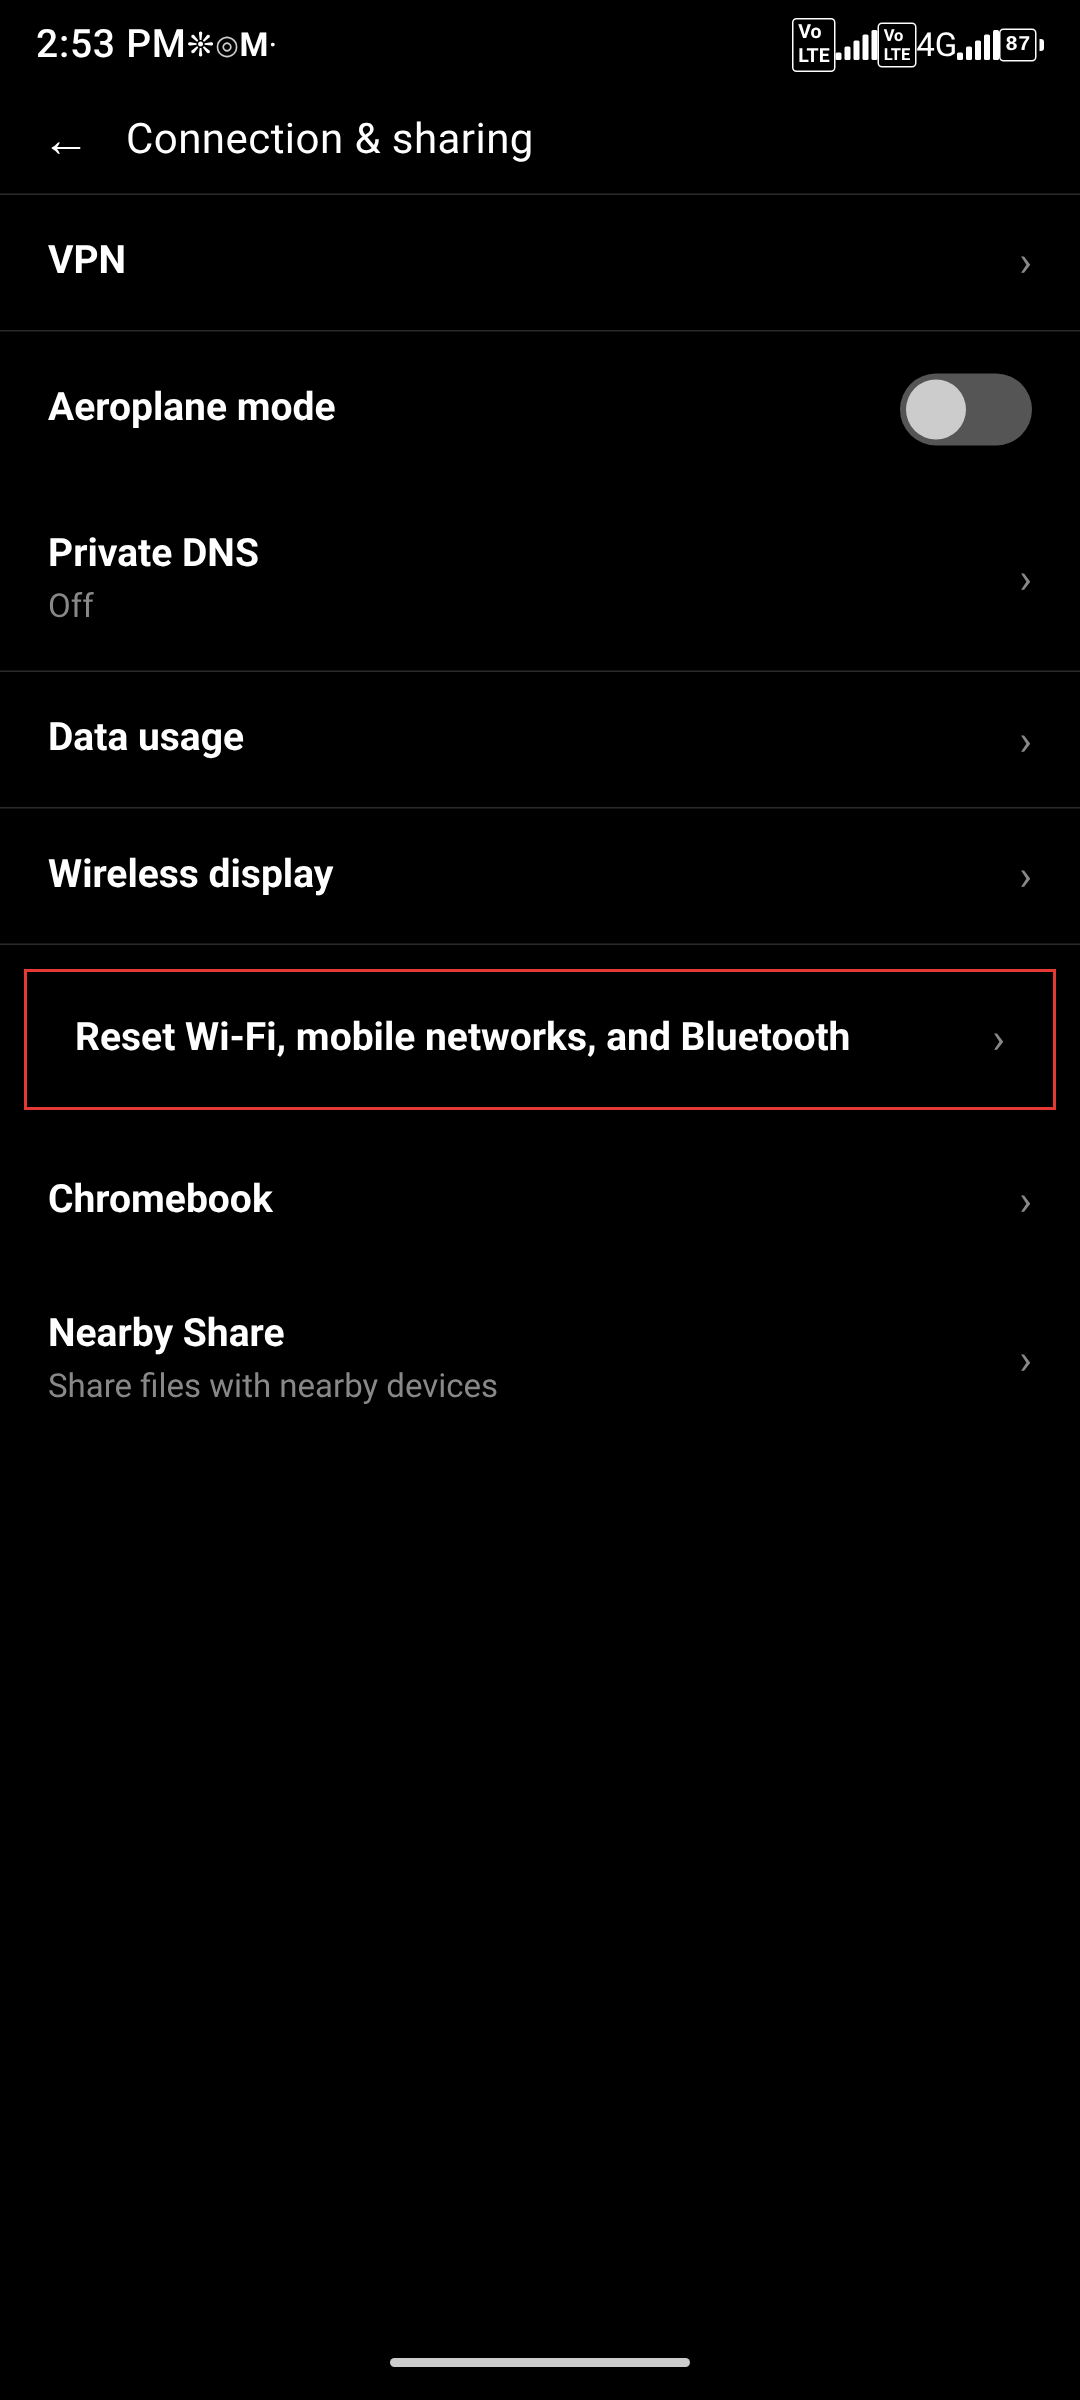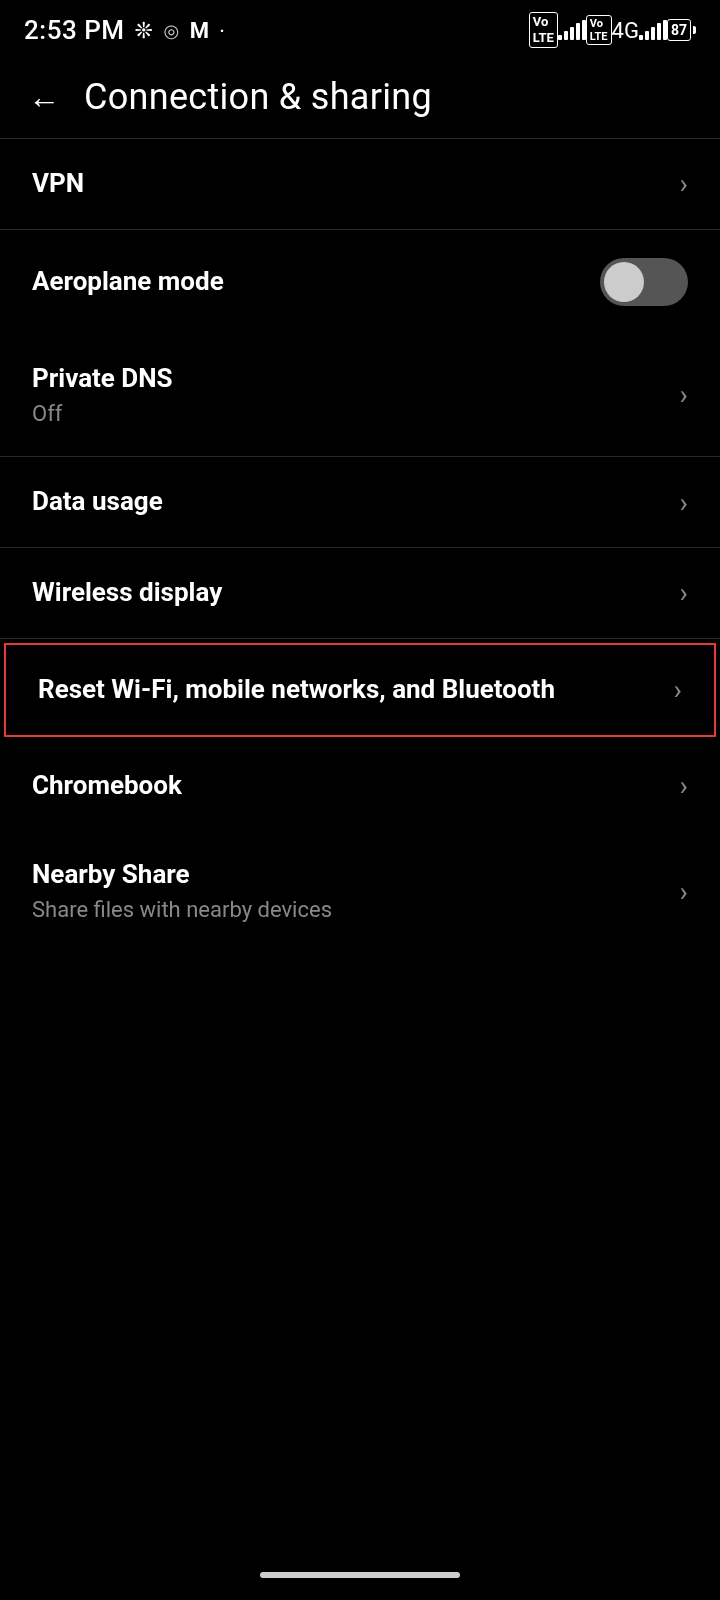--- a/index.html
+++ b/index.html
@@ -20,21 +20,20 @@
       display: flex;
       align-items: center;
       justify-content: space-between;
       padding: 12px 24px 8px 24px;
       height: 56px;
     }
 
     .status-left {
       display: flex;
       align-items: center;
-      gap: 10px;
       font-size: 26px;
       font-weight: 500;
       letter-spacing: 0.5px;
     }
 
     .status-right {
       display: flex;
       align-items: center;
       gap: 0;
     }
@@ -69,20 +68,21 @@
       gap: 2px;
     }
 
     .battery-box {
       border: 1.5px solid #fff;
       border-radius: 3px;
       padding: 2px 3px;
       font-size: 14px;
       font-weight: bold;
       position: relative;
+      font-family: Liberation Mono, monospace;
     }
 
     .battery-tip {
       width: 3px;
       height: 8px;
       background: #fff;
       border-radius: 0 2px 2px 0;
     }
 
     
@@ -94,21 +94,21 @@
     }
 
     .back-arrow {
       font-size: 32px;
       color: #fff;
       cursor: pointer;
       line-height: 1;
     }
 
     .header-title {
-      font-size: 36px;
+      font-size: 28px;
       font-weight: 400;
       color: #fff;
       letter-spacing: 0.3px;
     }
 
     
     .divider {
       height: 1px;
       background: #2a2a2a;
       margin: 0 0;
@@ -178,21 +178,21 @@
       transition: left 0.2s;
     }
 
     .toggle.off .toggle-thumb {
       left: 4px;
     }
 
     
     .settings-item.highlighted {
       border: 2.5px solid #e53935;
-      margin: 4px;
+      margin: 16px;
       padding-left: 32px;
     }
 
     
     .bottom-nav {
       position: fixed;
       bottom: 0;
       left: 0;
       width: 720px;
       height: 50px;

